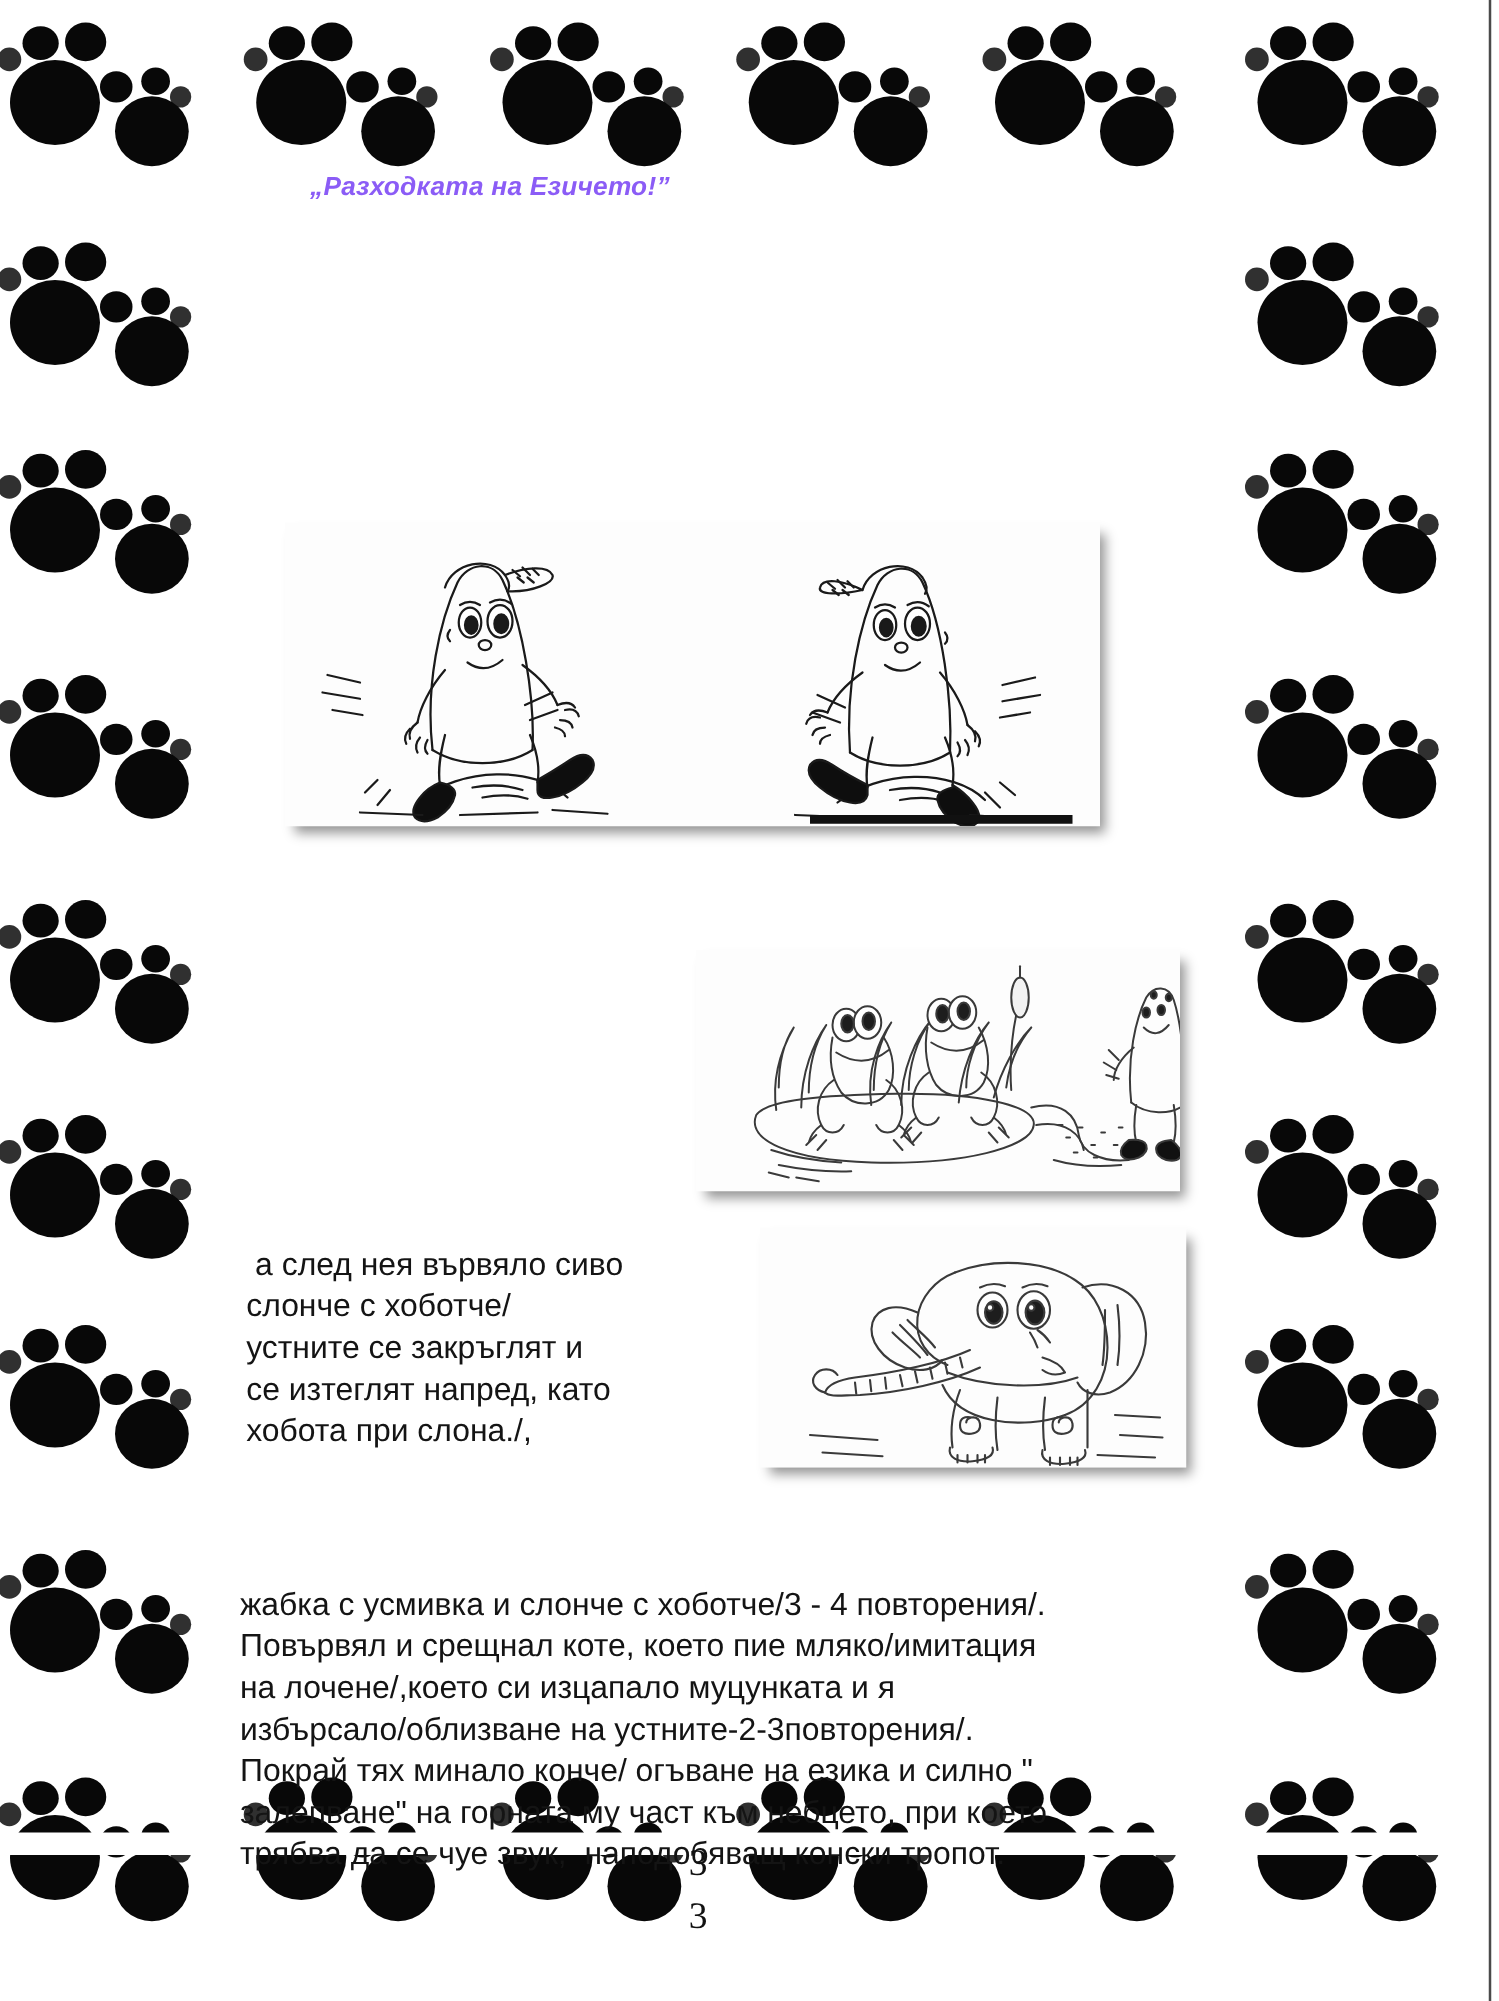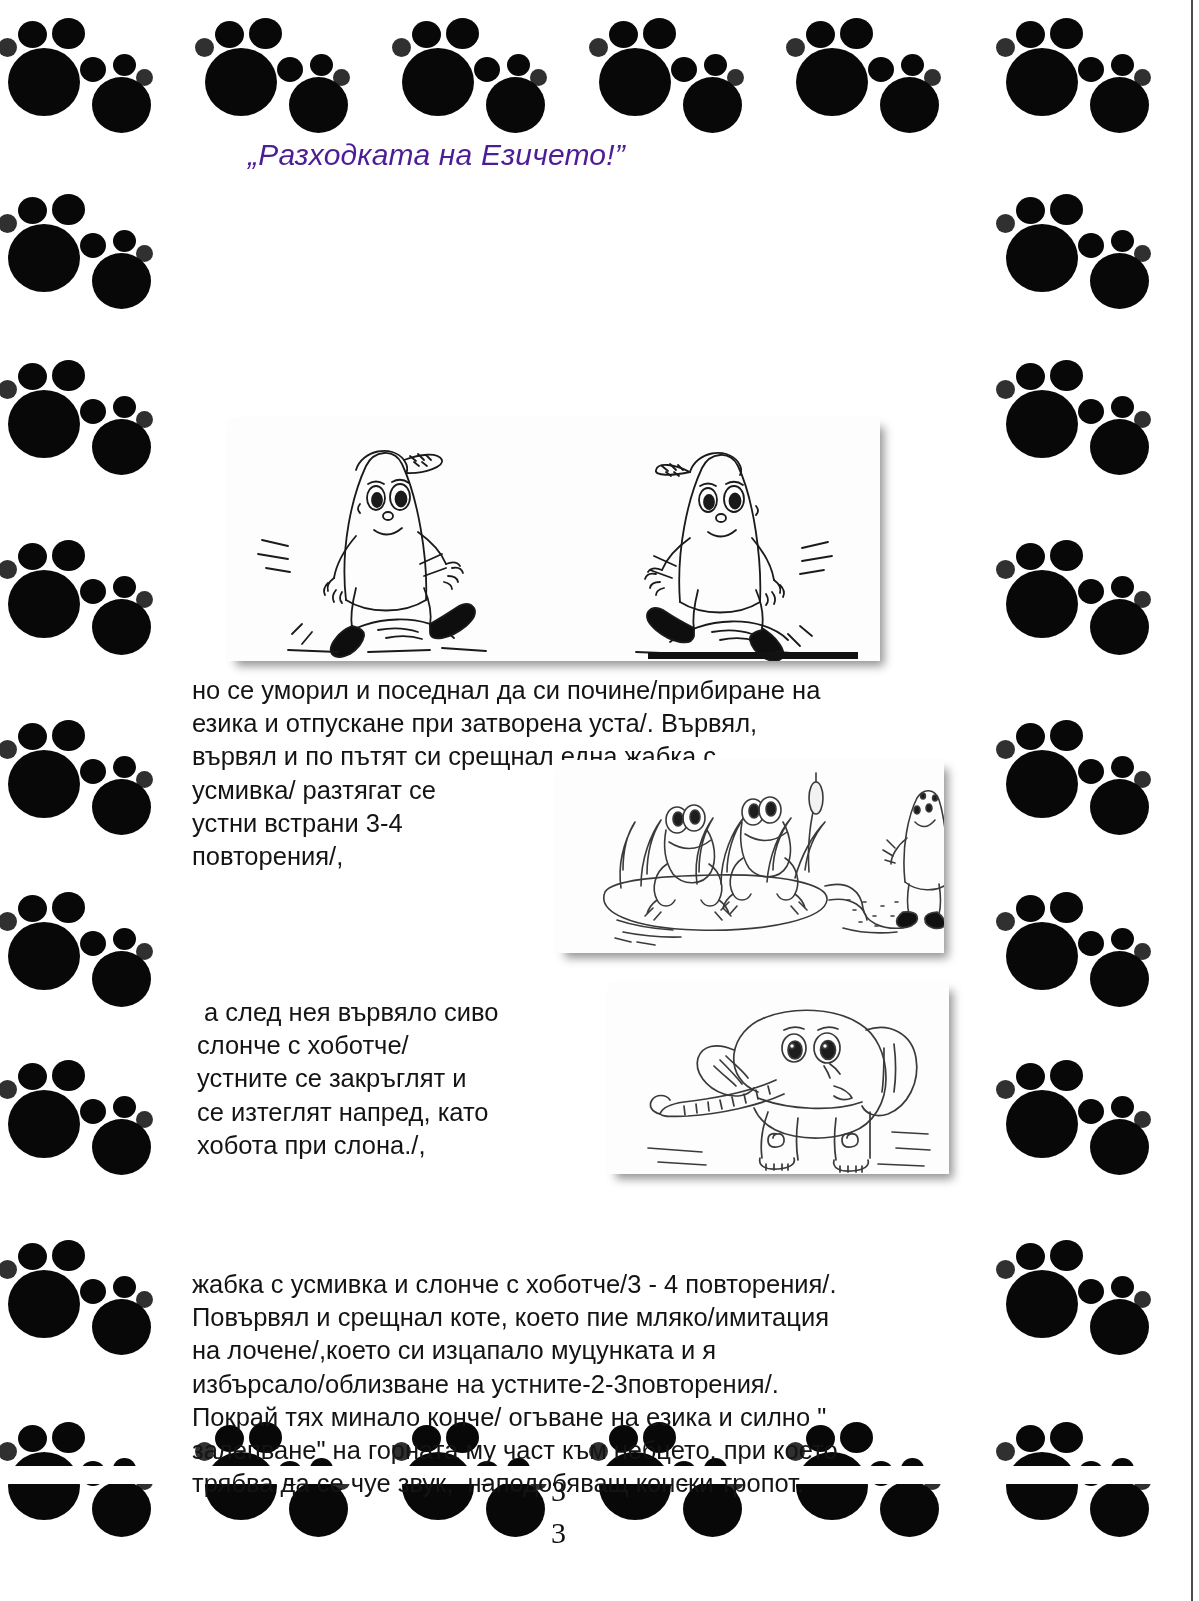--- a/index.html
+++ b/index.html
@@ -28,23 +28,23 @@
   
   .paw.small .pad{width:59px;height:56px;left:12px;top:26px;}
   .paw.small .toe.t1{width:26px;height:25px;left:0px;top:6px;}
   .paw.small .toe.t2{width:23px;height:22px;left:33px;top:3px;}
   .paw.small .dot{width:17px;height:17px;left:56px;top:18px;}
   .paw.small{width:76px;height:84px;}
 
   
   #title{
     position:absolute;left:248px;top:138px;
-    color:#4c1d95;
-    font-weight:normal;font-style:italic;
-    font-size:30px;letter-spacing:.2px;
+    color:#8b5cf6;
+    font-weight:bold;font-style:italic;
+    font-size:21px;letter-spacing:.2px;
     white-space:nowrap;
     font-family:"Liberation Sans","DejaVu Sans",sans-serif;
   }
 
   .para{
     position:absolute;
     color:#141414;
     font-size:25.5px;
     line-height:33.2px;
     font-family:"Liberation Sans","DejaVu Sans",sans-serif;
@@ -521,26 +521,20 @@
         <path d="M484 214 q22 -4 40 2 M492 222 q20 -4 36 1"></path>
         <path d="M466 210 q-16 -8 -28 -16 q-12 -8 -18 0 q-4 8 8 18 q12 10 24 12 q12 2 14 -6 z" fill="#0e0e0e"></path>
         <path d="M534 210 q10 6 16 14 q8 10 4 16 q-6 6 -18 0 q-12 -8 -14 -18 q-1 -7 12 -10 z" fill="#0e0e0e"></path>
         <path d="M408 234 l50 2 M472 238 l62 -2 M548 234 l44 3"></path>
         <path d="M560 216 l12 12 M572 208 l12 10"></path>
       </g>
       <rect x="420" y="234" width="210" height="7" fill="#111"></rect>
     </svg>
   </div>
 
-  <div class="para" style="left:192px;top:674px;width:790px;">но се уморил и поседнал да си почине/прибиране на
-езика и отпускане при затворена уста/. Вървял,
-вървял и по пътят си срещнал една жабка с
-усмивка/ разтягат се
-устни встрани 3-4
-повторения/,</div>
 
   <div class="figure" style="left:557px;top:760px;width:387px;height:193px;">
     <svg viewBox="0 0 387 193" preserveAspectRatio="none">
       <rect x="0" y="0" width="387" height="193" fill="#fdfdfd"></rect>
       <g fill="none" stroke="#3a3a3a" stroke-width="1.6" stroke-linecap="round" stroke-linejoin="round">
 
         <path d="M48 132 C40 152 74 168 140 170 C214 172 268 158 270 140 C272 124 224 114 160 115 C100 116 56 120 48 132 Z"></path>
         <path d="M60 160 q24 8 56 10 M66 172 q30 6 58 5"></path>
         <path d="M58 178 l16 4 M80 182 l18 3"></path>
 

